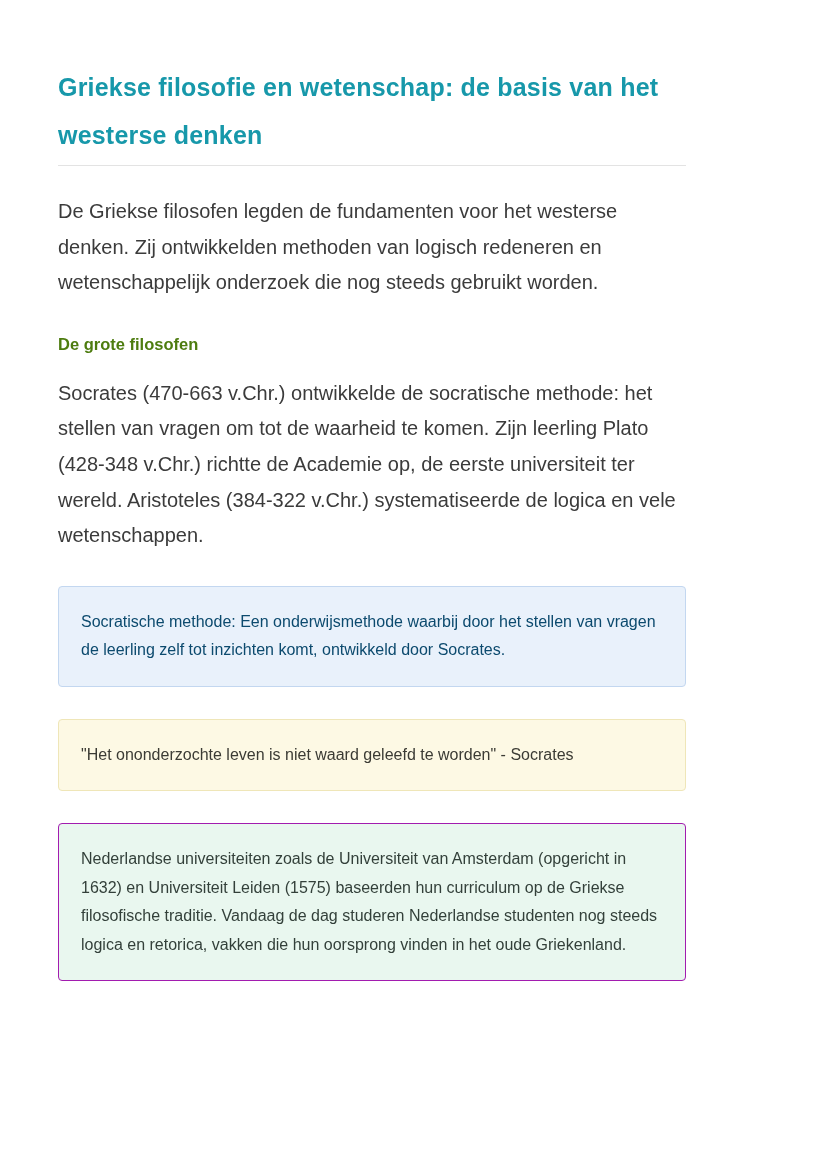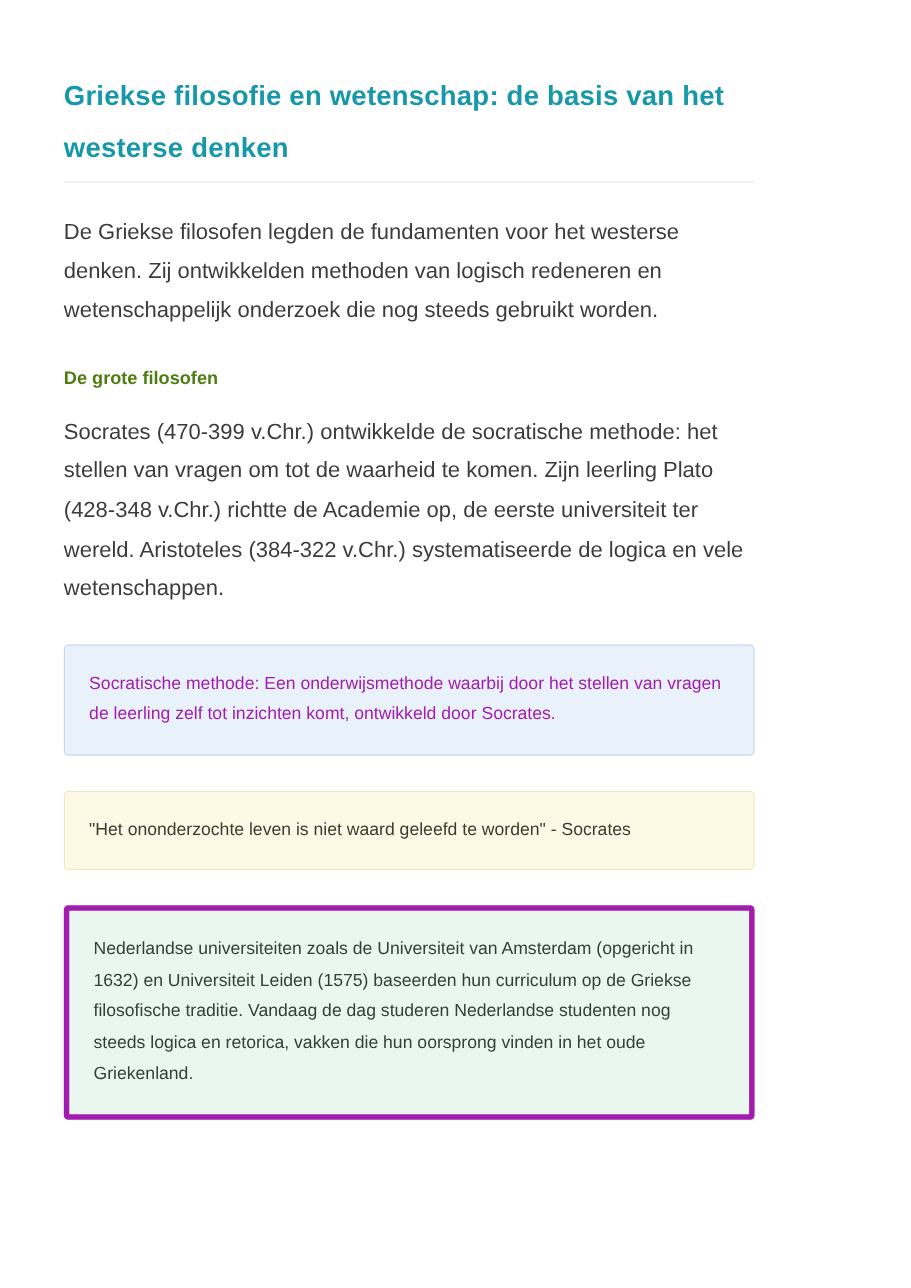--- a/index.html
+++ b/index.html
@@ -57,50 +57,50 @@
     border-radius: 4px;
     padding: 21px 22px;
     font-size: 16px;
     line-height: 1.78;
     margin: 32px 0;
   }
 
   .callout.definition {
     background: #e9f1fb;
     border: 1px solid #c3d7f0;
-    color: #a21caf;
+    color: #0c4a6e;
   }
 
   .callout.quote {
     background: #fdf9e4;
     border: 1px solid #efe6b8;
     color: #3b3b34;
   }
 
   .callout.fact {
     background: #e9f7ef;
-    border: 5px solid #a21caf;
+    border: 1px solid #a21caf;
     color: #33403a;
   }
 </style>
 </head>
 <body>
 
 <div class="page">
   <div class="content">
 
     <h1 class="doc-title">Griekse filosofie en wetenschap: de basis van het westerse denken</h1>
 
     <hr class="title-rule">
 
     <p class="body-text">De Griekse filosofen legden de fundamenten voor het westerse denken. Zij ontwikkelden methoden van logisch redeneren en wetenschappelijk onderzoek die nog steeds gebruikt worden.</p>
 
     <h2 class="section-heading">De grote filosofen</h2>
 
-    <p class="body-text">Socrates (470-399 v.Chr.) ontwikkelde de socratische methode: het stellen van vragen om tot de waarheid te komen. Zijn leerling Plato (428-348 v.Chr.) richtte de Academie op, de eerste universiteit ter wereld. Aristoteles (384-322 v.Chr.) systematiseerde de logica en vele wetenschappen.</p>
+    <p class="body-text">Socrates (470-663 v.Chr.) ontwikkelde de socratische methode: het stellen van vragen om tot de waarheid te komen. Zijn leerling Plato (428-348 v.Chr.) richtte de Academie op, de eerste universiteit ter wereld. Aristoteles (384-322 v.Chr.) systematiseerde de logica en vele wetenschappen.</p>
 
     <div class="callout definition">
       <span>Socratische methode: Een onderwijsmethode waarbij door het stellen van vragen de leerling zelf tot inzichten komt, ontwikkeld door Socrates.</span>
     </div>
 
     <div class="callout quote">
       <span>"Het ononderzochte leven is niet waard geleefd te worden" - Socrates</span>
     </div>
 
 

